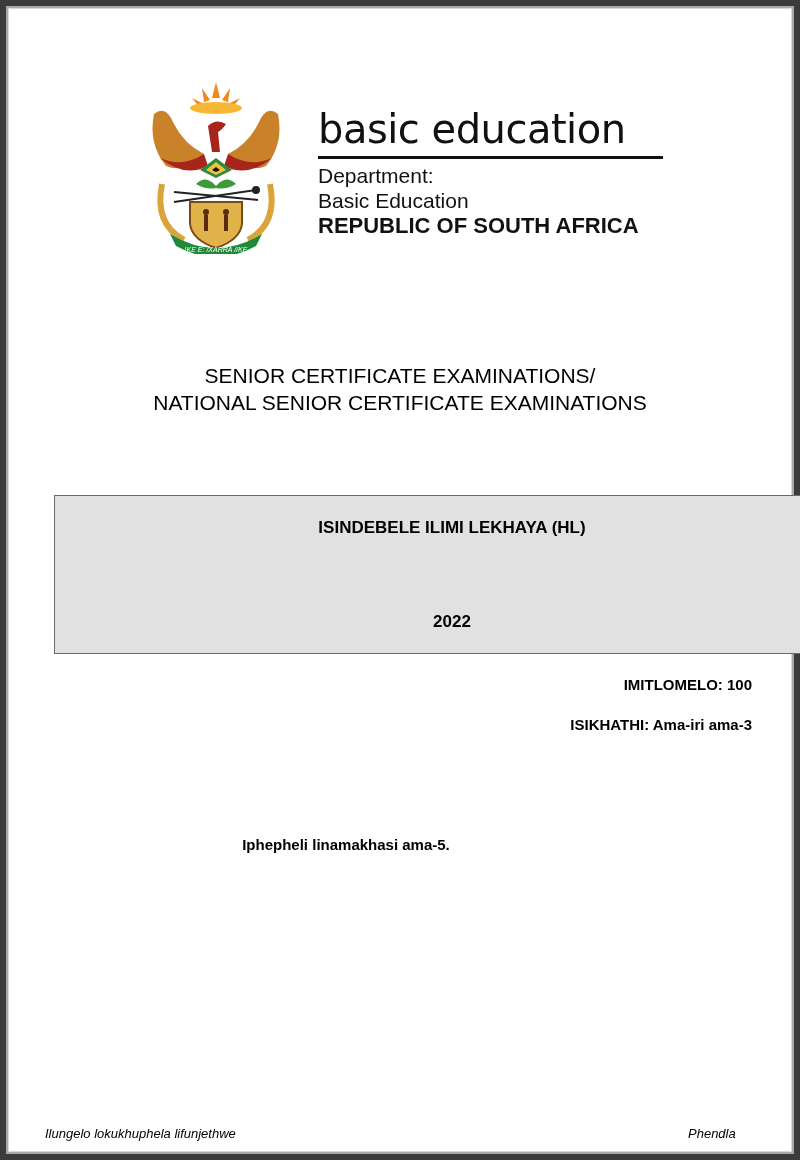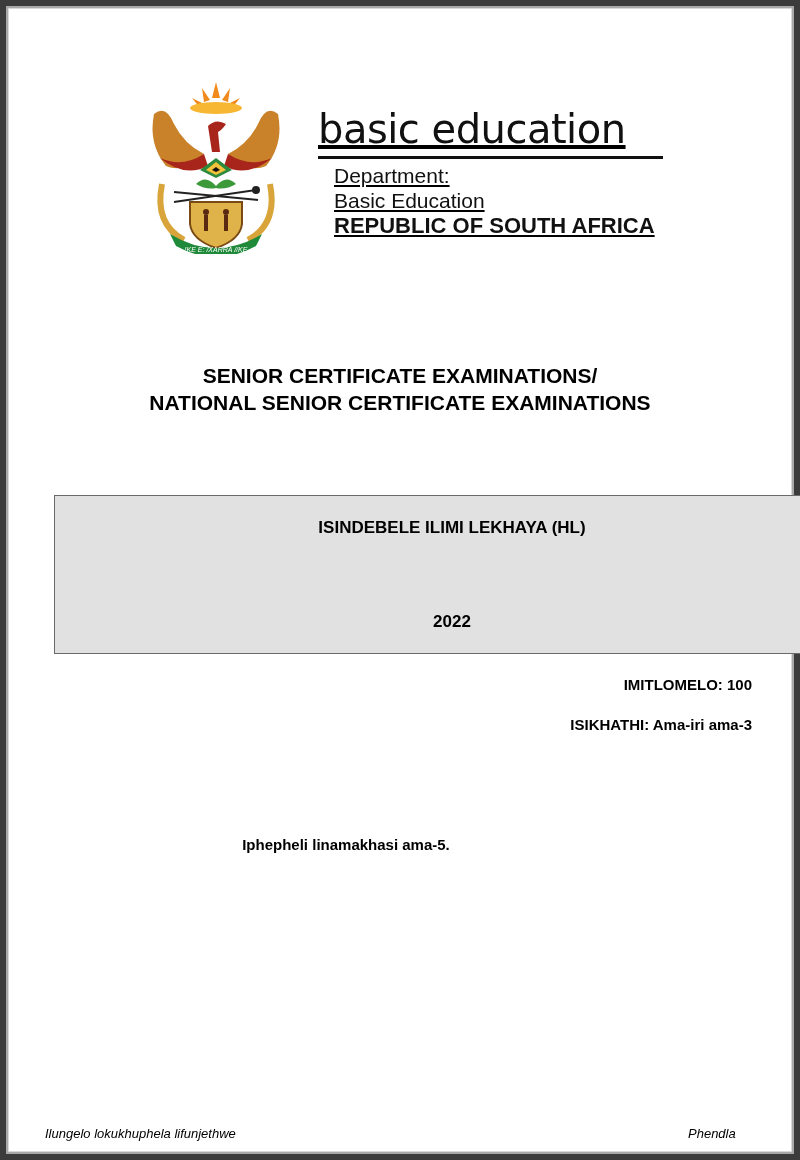--- a/index.html
+++ b/index.html
@@ -13,37 +13,37 @@
       position: absolute; left: 0; top: 0; width: 800px; height: 1160px;
       box-sizing: border-box;
       border: 6px solid #3b3b3b;
       box-shadow: inset 0 0 0 2px #a8a8a8, inset 0 0 0 3px #d8d8d8;
       pointer-events: none;
     }
     .crest {
       position: absolute; left: 144px; top: 74px; width: 144px; height: 180px;
     }
     .brand {
-      position: absolute; left: 318px; top: 106px; width: 345px; text-decoration: underline;
+      position: absolute; left: 318px; top: 106px; width: 345px;
     }
     .brand-title {
       font-family: "DejaVu Sans", sans-serif;
       font-size: 40px; line-height: 46px; letter-spacing: -0.5px;
       font-weight: normal; color: #111;
     }
     .brand-rule {
       height: 3px; background: #111; margin-top: 4px; margin-bottom: 4px; width: 345px;
     }
     .brand-line {
-      font-size: 21px; line-height: 25px; color: #111; margin-left: 16px;
+      font-size: 21px; line-height: 25px; color: #111;
     }
     .brand-line.bold { font-weight: bold; font-size: 22px; }
     .exam-heading {
       position: absolute; left: 0; width: 800px; text-align: center;
-      top: 362px; font-weight: bold; font-size: 21px; line-height: 27px;
+      top: 362px; font-weight: normal; font-size: 21px; line-height: 27px;
     }
     .subject-box {
       position: absolute; left: 54px; top: 495px; width: 796px; height: 159px;
       box-sizing: border-box;
       background: #e1e1e1; border: 1px solid #6a6a6a;
       text-align: center; font-weight: bold; font-size: 17px;
     }
     .subject-box .row { position: absolute; left: 0; width: 100%; }
     .meta {
       position: absolute; right: 48px; text-align: right;

